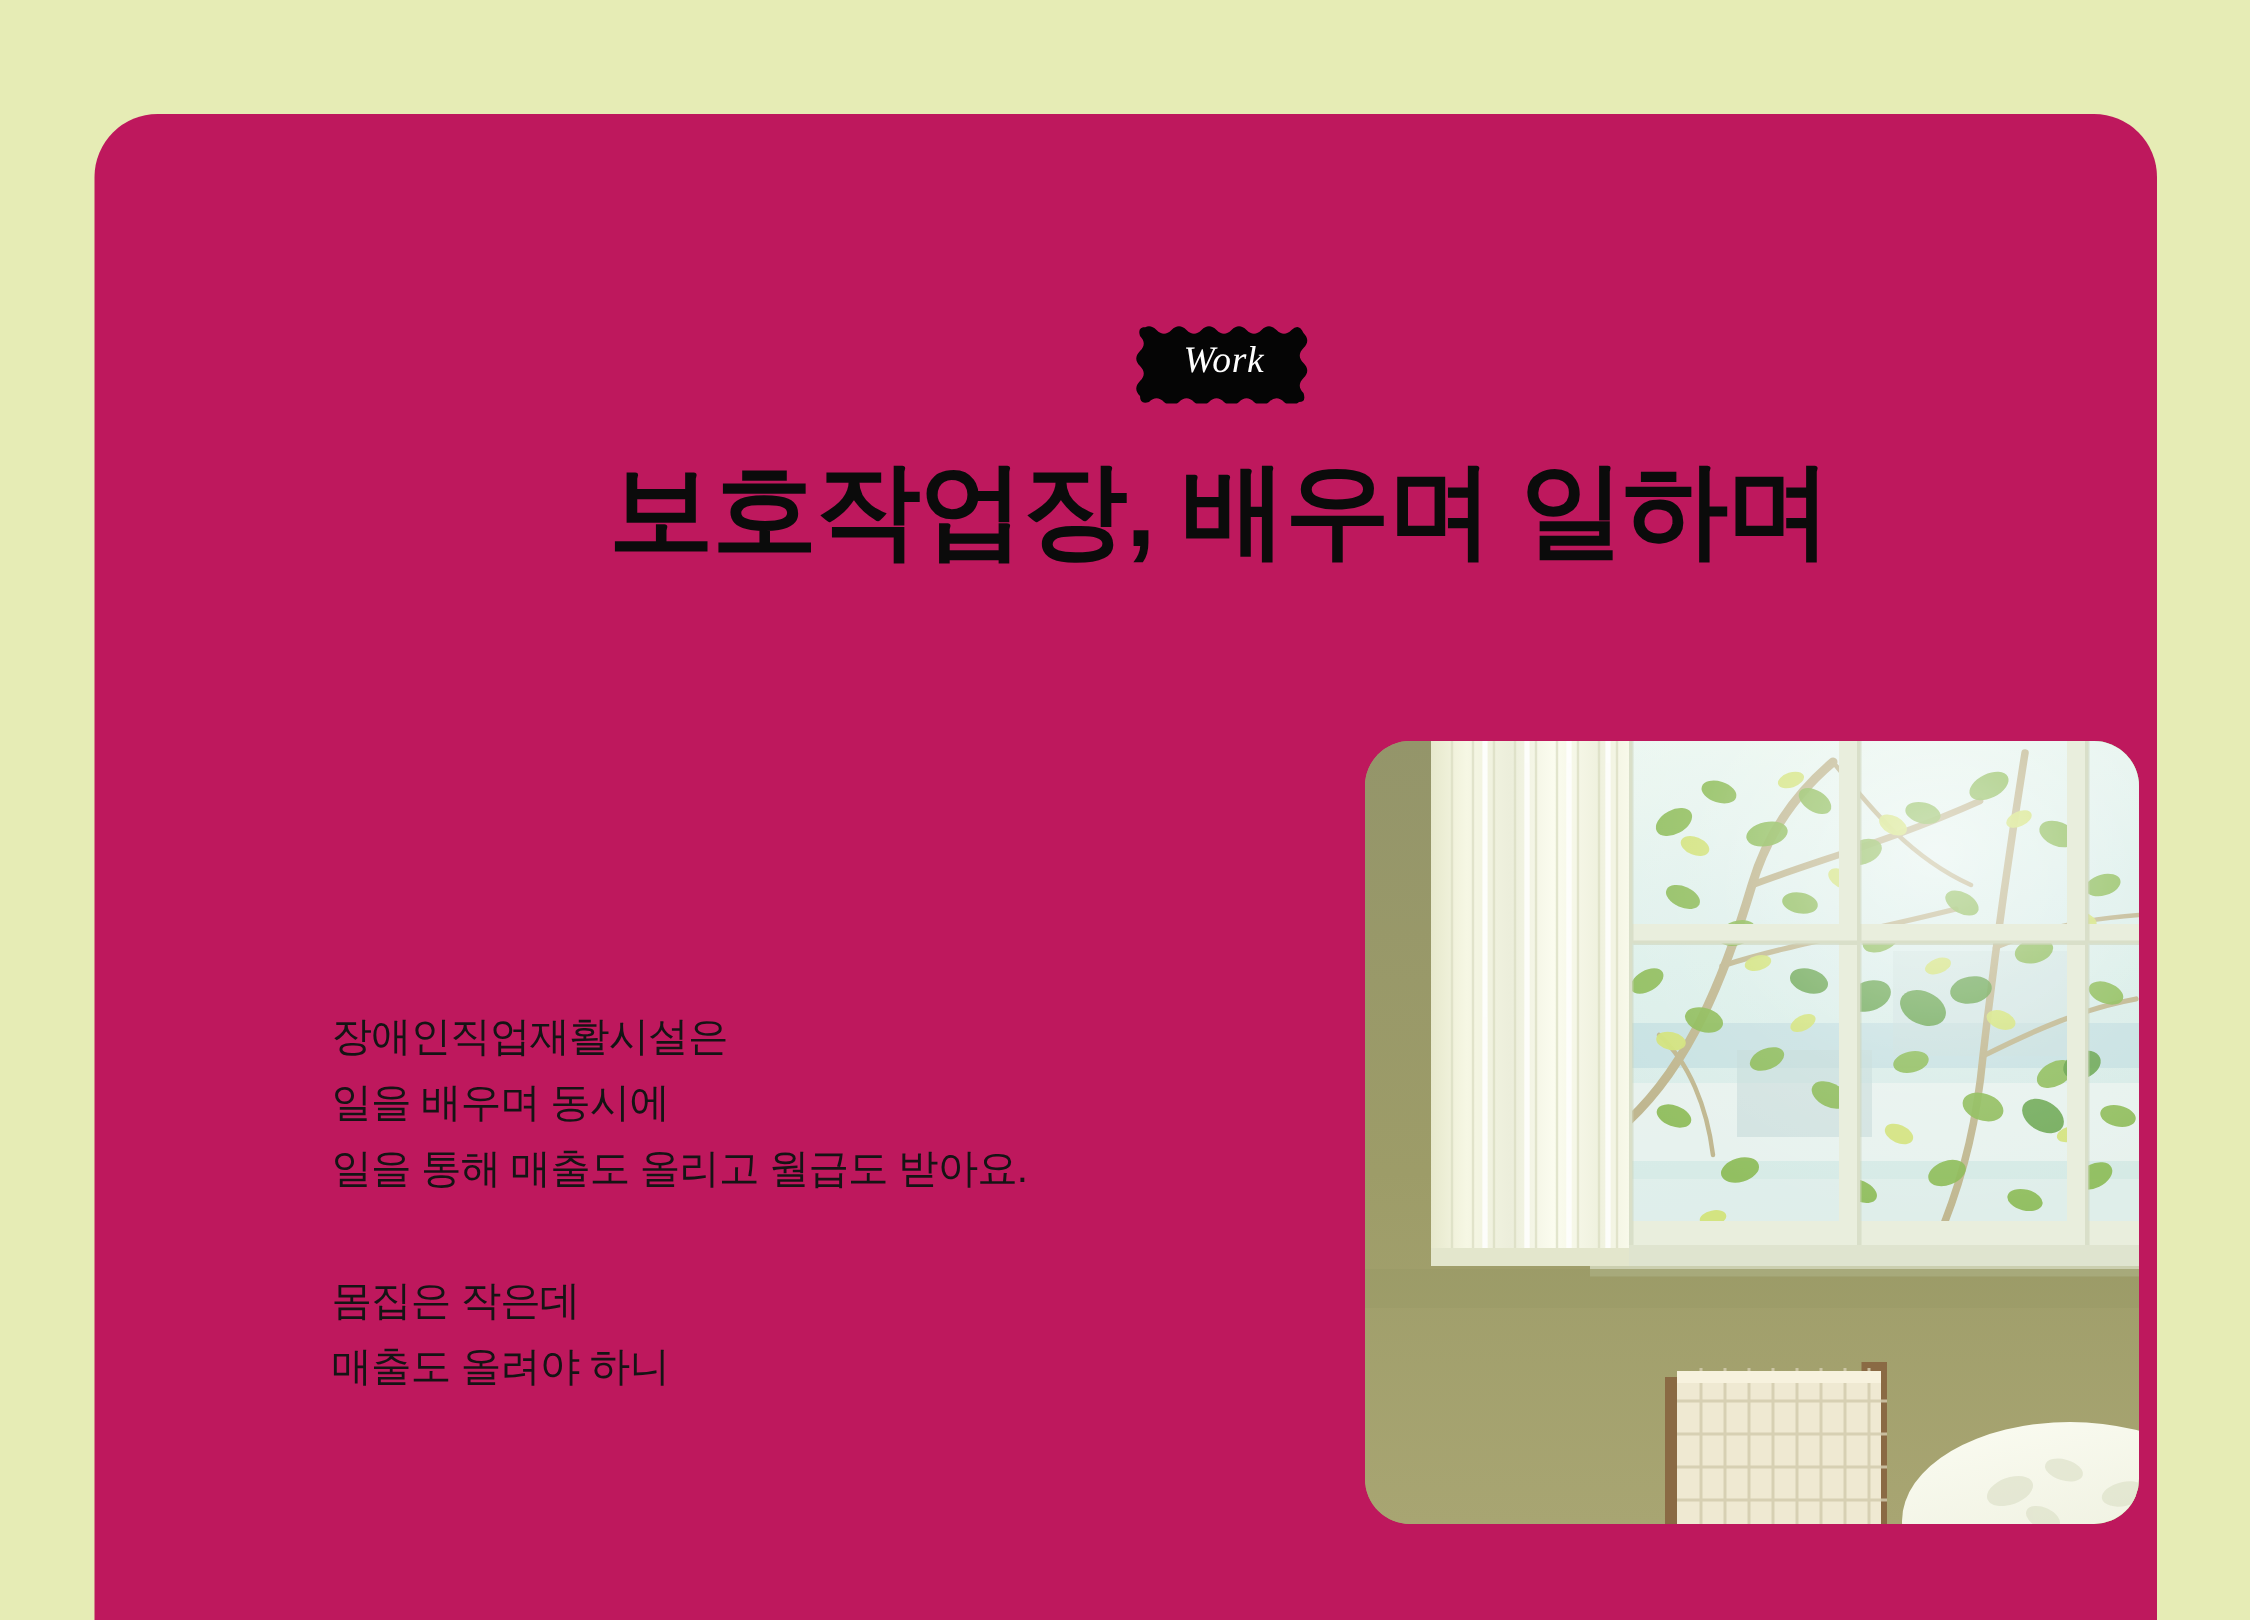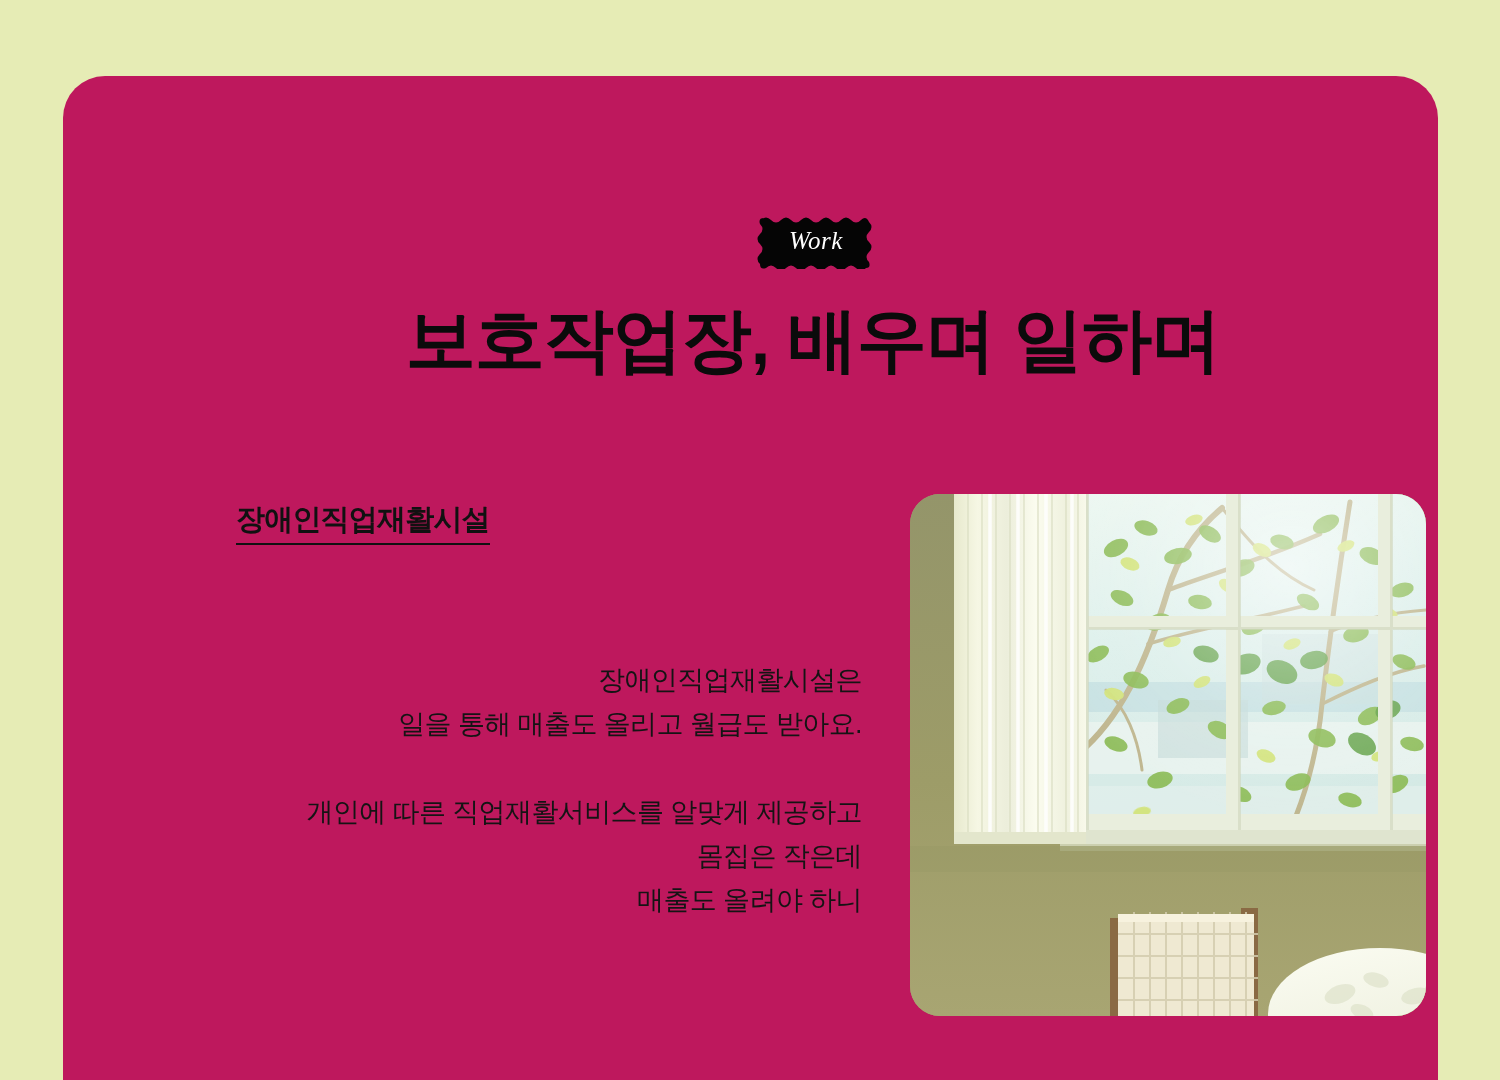--- a/index.html
+++ b/index.html
@@ -73,21 +73,21 @@
   
   #body-copy {
     position:absolute;
     left:143px; top:578px;
     width:660px;
     font-size:27px;
     color:#141414;
     letter-spacing:-0.6px;
     line-height:44px;
   }
-  #body-copy .para { margin:4px;text-align:right; }
+  #body-copy .para { margin:15px; }
   #body-copy .para + .para { margin-top:44px; }
   #body-copy .line { white-space:nowrap; }
 
   
   #photo {
     position:absolute;
     left:847px; top:418px;
     width:516px; height:522px;
     border-radius:30px;
     overflow:hidden;
@@ -114,29 +114,28 @@
         q -6,2 -6,-4
         q -5,-5 0,-10 q 5,-5 0,-10 q -5,-5 0,-10 q 5,-5 0,-10
         q -2,-6 4,-6
         Z"></path>
     </svg>
     <span id="badge-label">Work</span>
   </div>
 
   <h1 id="title">보호작업장, 배우며 일하며</h1>
 
-  <h2 id="subtitle">장애인직업재활시설</h2>
 
   <div id="body-copy">
       <div class="para">
         <div class="line">장애인직업재활시설은</div>
+        <div class="line">일을 배우며 동시에</div>
         <div class="line">일을 통해 매출도 올리고 월급도 받아요.</div>
       </div>
       <div class="para">
-        <div class="line">개인에 따른 직업재활서비스를 알맞게 제공하고</div>
         <div class="line">몸집은 작은데</div>
         <div class="line">매출도 올려야 하니</div>
       </div>
     </div>
 
   <div id="photo">
     <svg viewBox="0 0 516 522" preserveAspectRatio="xMidYMid slice">
       <defs>
         <linearGradient id="wallG" x1="0" y1="0" x2="0" y2="1">
           <stop offset="0%" stop-color="#94956a"></stop>

